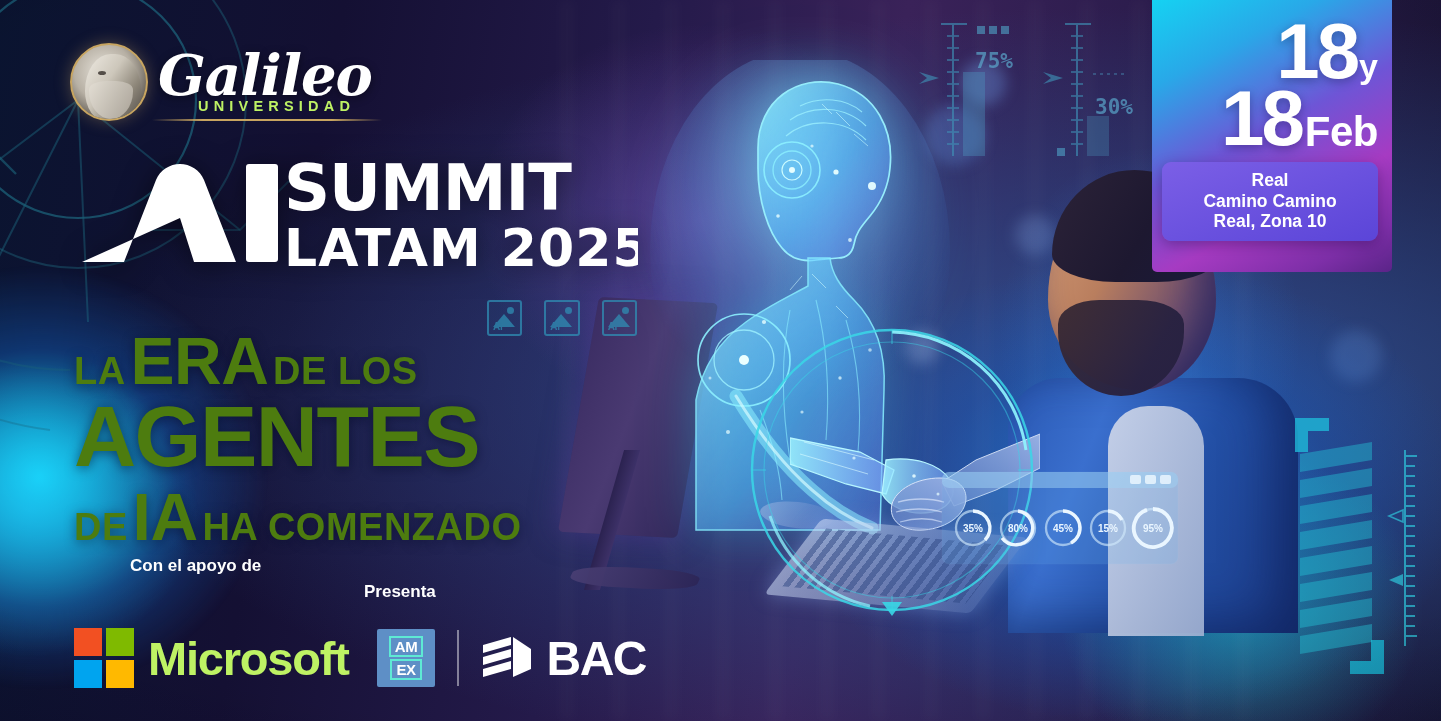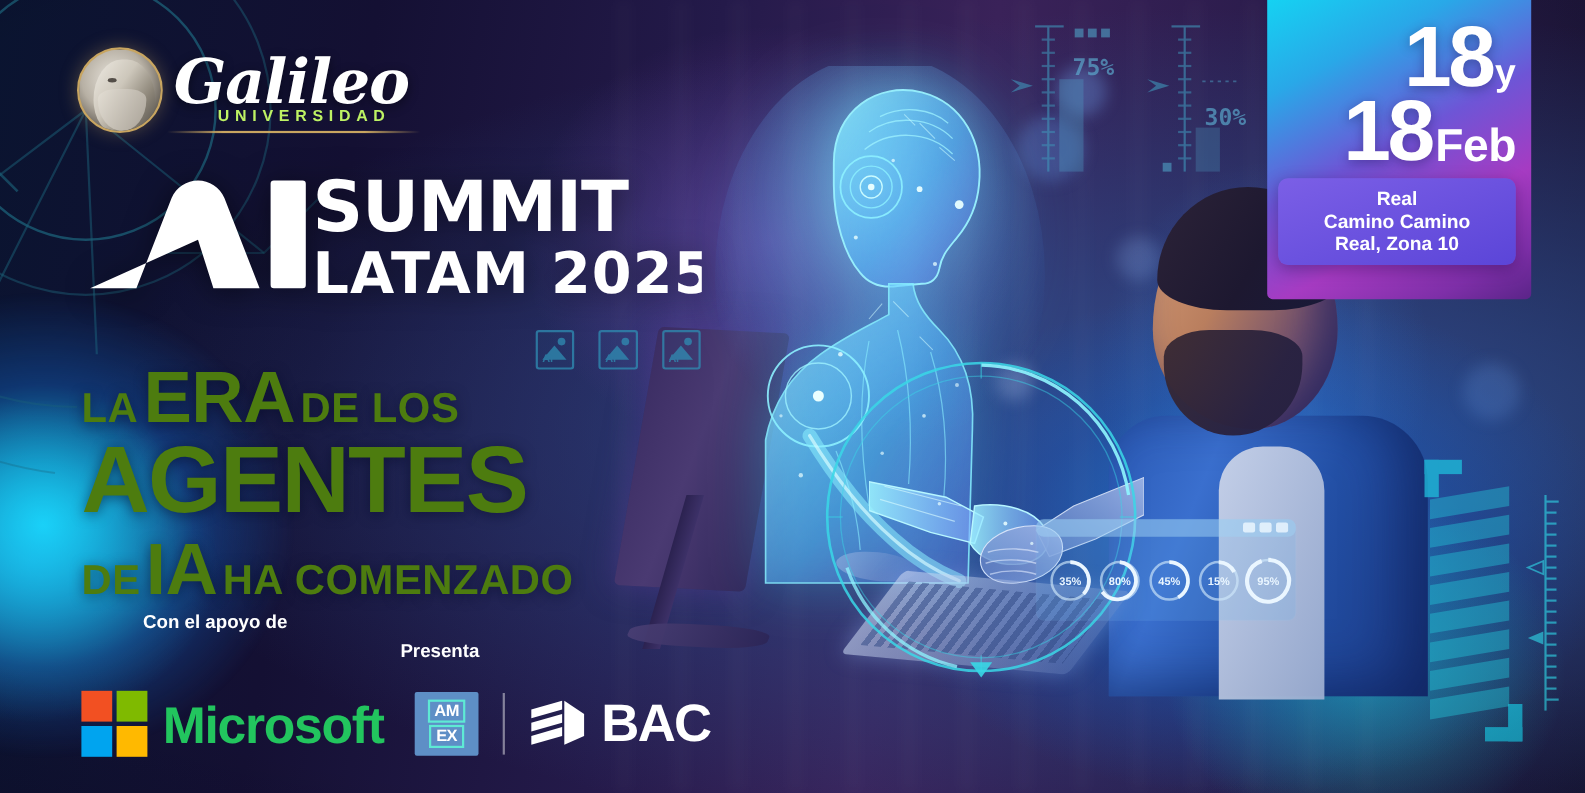--- a/index.html
+++ b/index.html
@@ -166,21 +166,21 @@
 
   
   .sponsors{position:absolute;left:74px;top:556px;width:620px;height:130px;}
   .sp-labels{display:flex;color:#fff;font-size:17px;font-weight:700;}
   .sp-l1{width:260px;padding-left:56px;}
   .sp-l2{padding-left:30px;margin-top:26px;}
   .sp-logos{display:flex;align-items:center;margin-top:26px;}
   .ms{display:flex;align-items:center;width:300px;}
   .ms-grid{width:60px;height:60px;display:grid;grid-template-columns:1fr 1fr;grid-template-rows:1fr 1fr;gap:4px;}
   .ms-grid i{display:block;}
-  .ms-name{color:#22c55e;font-size:47px;font-weight:600;letter-spacing:-1.2px;margin-left:14px;
+  .ms-name{color:#bef264;font-size:47px;font-weight:600;letter-spacing:-1.2px;margin-left:14px;
     font-family:"Liberation Sans",sans-serif;}
   .presenta-logos{display:flex;align-items:center;margin-left:3px;}
   .amex{width:58px;height:58px;background:#5e8fc6;border-radius:2px;position:relative;
     display:flex;flex-direction:column;align-items:center;justify-content:center;}
   .amex-box{border:2px solid #5eead4;color:#fff;font-weight:800;font-size:15px;line-height:15px;
     padding:1px 4px;letter-spacing:-.5px;}
   .amex-box+.amex-box{margin-top:2px;}
   .divider{width:1.5px;height:56px;background:rgba(255,255,255,.45);margin:0 22px;}
   .bac{display:flex;align-items:flex-start;}
   .bac-mark{width:56px;height:52px;}

